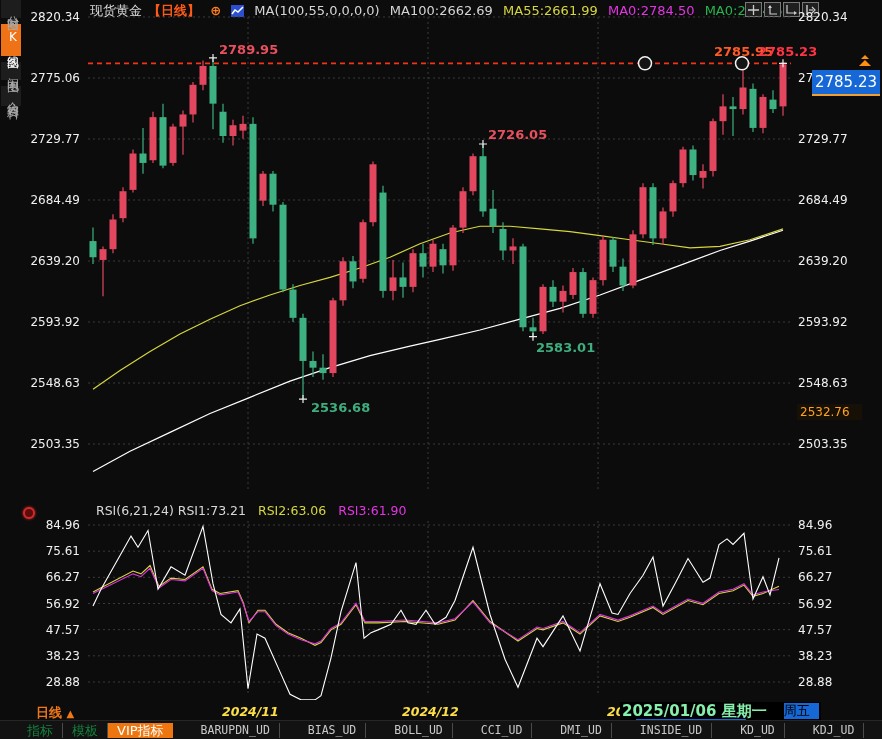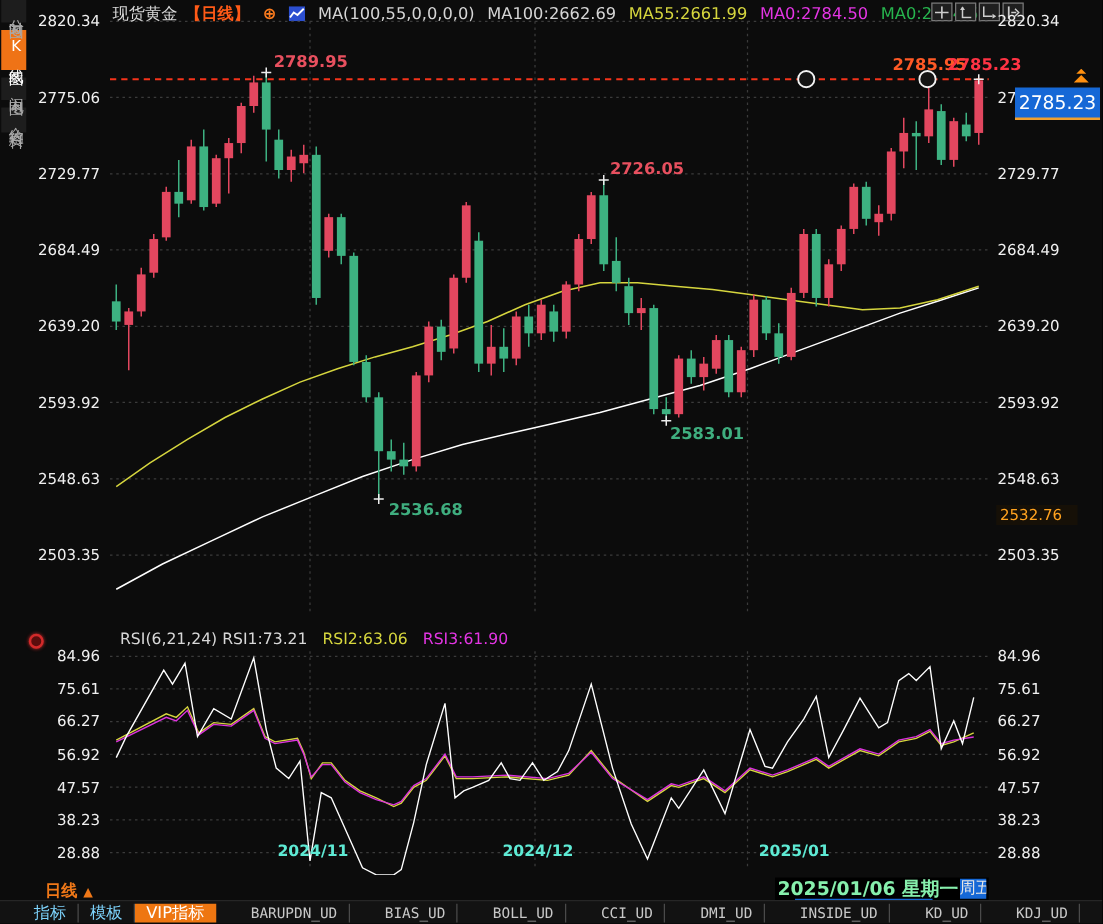--- a/index.html
+++ b/index.html
@@ -36,34 +36,34 @@
   #orange-tag{position:absolute;left:797px;width:62px;height:16px;background:#161007;
             color:#ffa21f;font-size:12px;line-height:16px;text-align:left;padding-left:3px;}
   #up-arrows{position:absolute;left:857px;top:53px;}
   
   #rsi-header{position:absolute;left:96px;top:503px;font-size:12.5px;white-space:nowrap;}
   #rsi-header span{margin-right:8px;}
   .rsi1{color:#d8d8d8;} .rsi2{color:#d6d63e;} .rsi3{color:#e335e3;}
   #rsi-dot{position:absolute;left:23px;top:507px;width:8px;height:8px;border:2px solid #d22a2a;
            border-radius:50%;background:#5a0d0d;box-shadow:0 0 3px #d22a2a;cursor:pointer;}
   
-  .month-label{position:absolute;top:673px;font-size:12.5px;font-weight:bold;color:#5eead4;}
+  .month-label{position:absolute;top:704px;font-size:12.5px;font-weight:bold;color:#fde047;font-style:italic;}
   .m1{left:222px;} .m2{left:402px;} .m3{left:607px;}
   #date-tooltip{position:absolute;left:620px;top:702px;height:18px;background:#000;
                 display:flex;align-items:center;padding:0 2px;}
   #date-tooltip .d-txt{color:#86efac;font-size:15px;font-weight:bold;white-space:nowrap;}
-  #date-tooltip .d-tag{display:inline-block;width:21px;height:16px;overflow:hidden;background:#1668d6;
-                color:#e5e5e5;font-size:13px;line-height:16px;margin-left:1px;white-space:nowrap;}
+  #date-tooltip .d-tag{display:inline-block;width:35px;height:16px;overflow:hidden;background:#1668d6;
+                color:#000000;font-size:13px;line-height:16px;margin-left:17px;white-space:nowrap;}
   #blue-underline{position:absolute;left:636px;top:719px;width:110px;height:2px;background:#1668d6;}
   #period-sel{position:absolute;left:36px;top:704px;font-size:13px;font-weight:bold;color:#f07818;cursor:pointer;}
   #period-sel .arr{font-size:10px;}
   
   #toolbar{position:absolute;left:0;bottom:0;width:882px;height:19px;background:#121212;
            border-top:1px solid #262626;display:flex;align-items:center;padding-left:18px;box-sizing:border-box;}
-  .tb-item{padding:0 9px;font-size:13px;color:#7dd3fc;border-right:1px solid #4a4a4a;height:15px;
+  .tb-item{padding:0 9px;font-size:13px;color:#15803d;border-right:1px solid #4a4a4a;height:15px;
            line-height:15px;cursor:pointer;white-space:nowrap;}
   .tb-item.mono{font-family:"DejaVu Sans Mono",monospace;font-size:11.5px;color:#c8c8c8;padding-left:28px;}
   .tb-item.active{background:#ee7611;color:#fff;border-right:none;}
   .tb-item:last-child{border-right:none;}
 </style>
 </head>
 <body>
 
 <div id="app">
 

